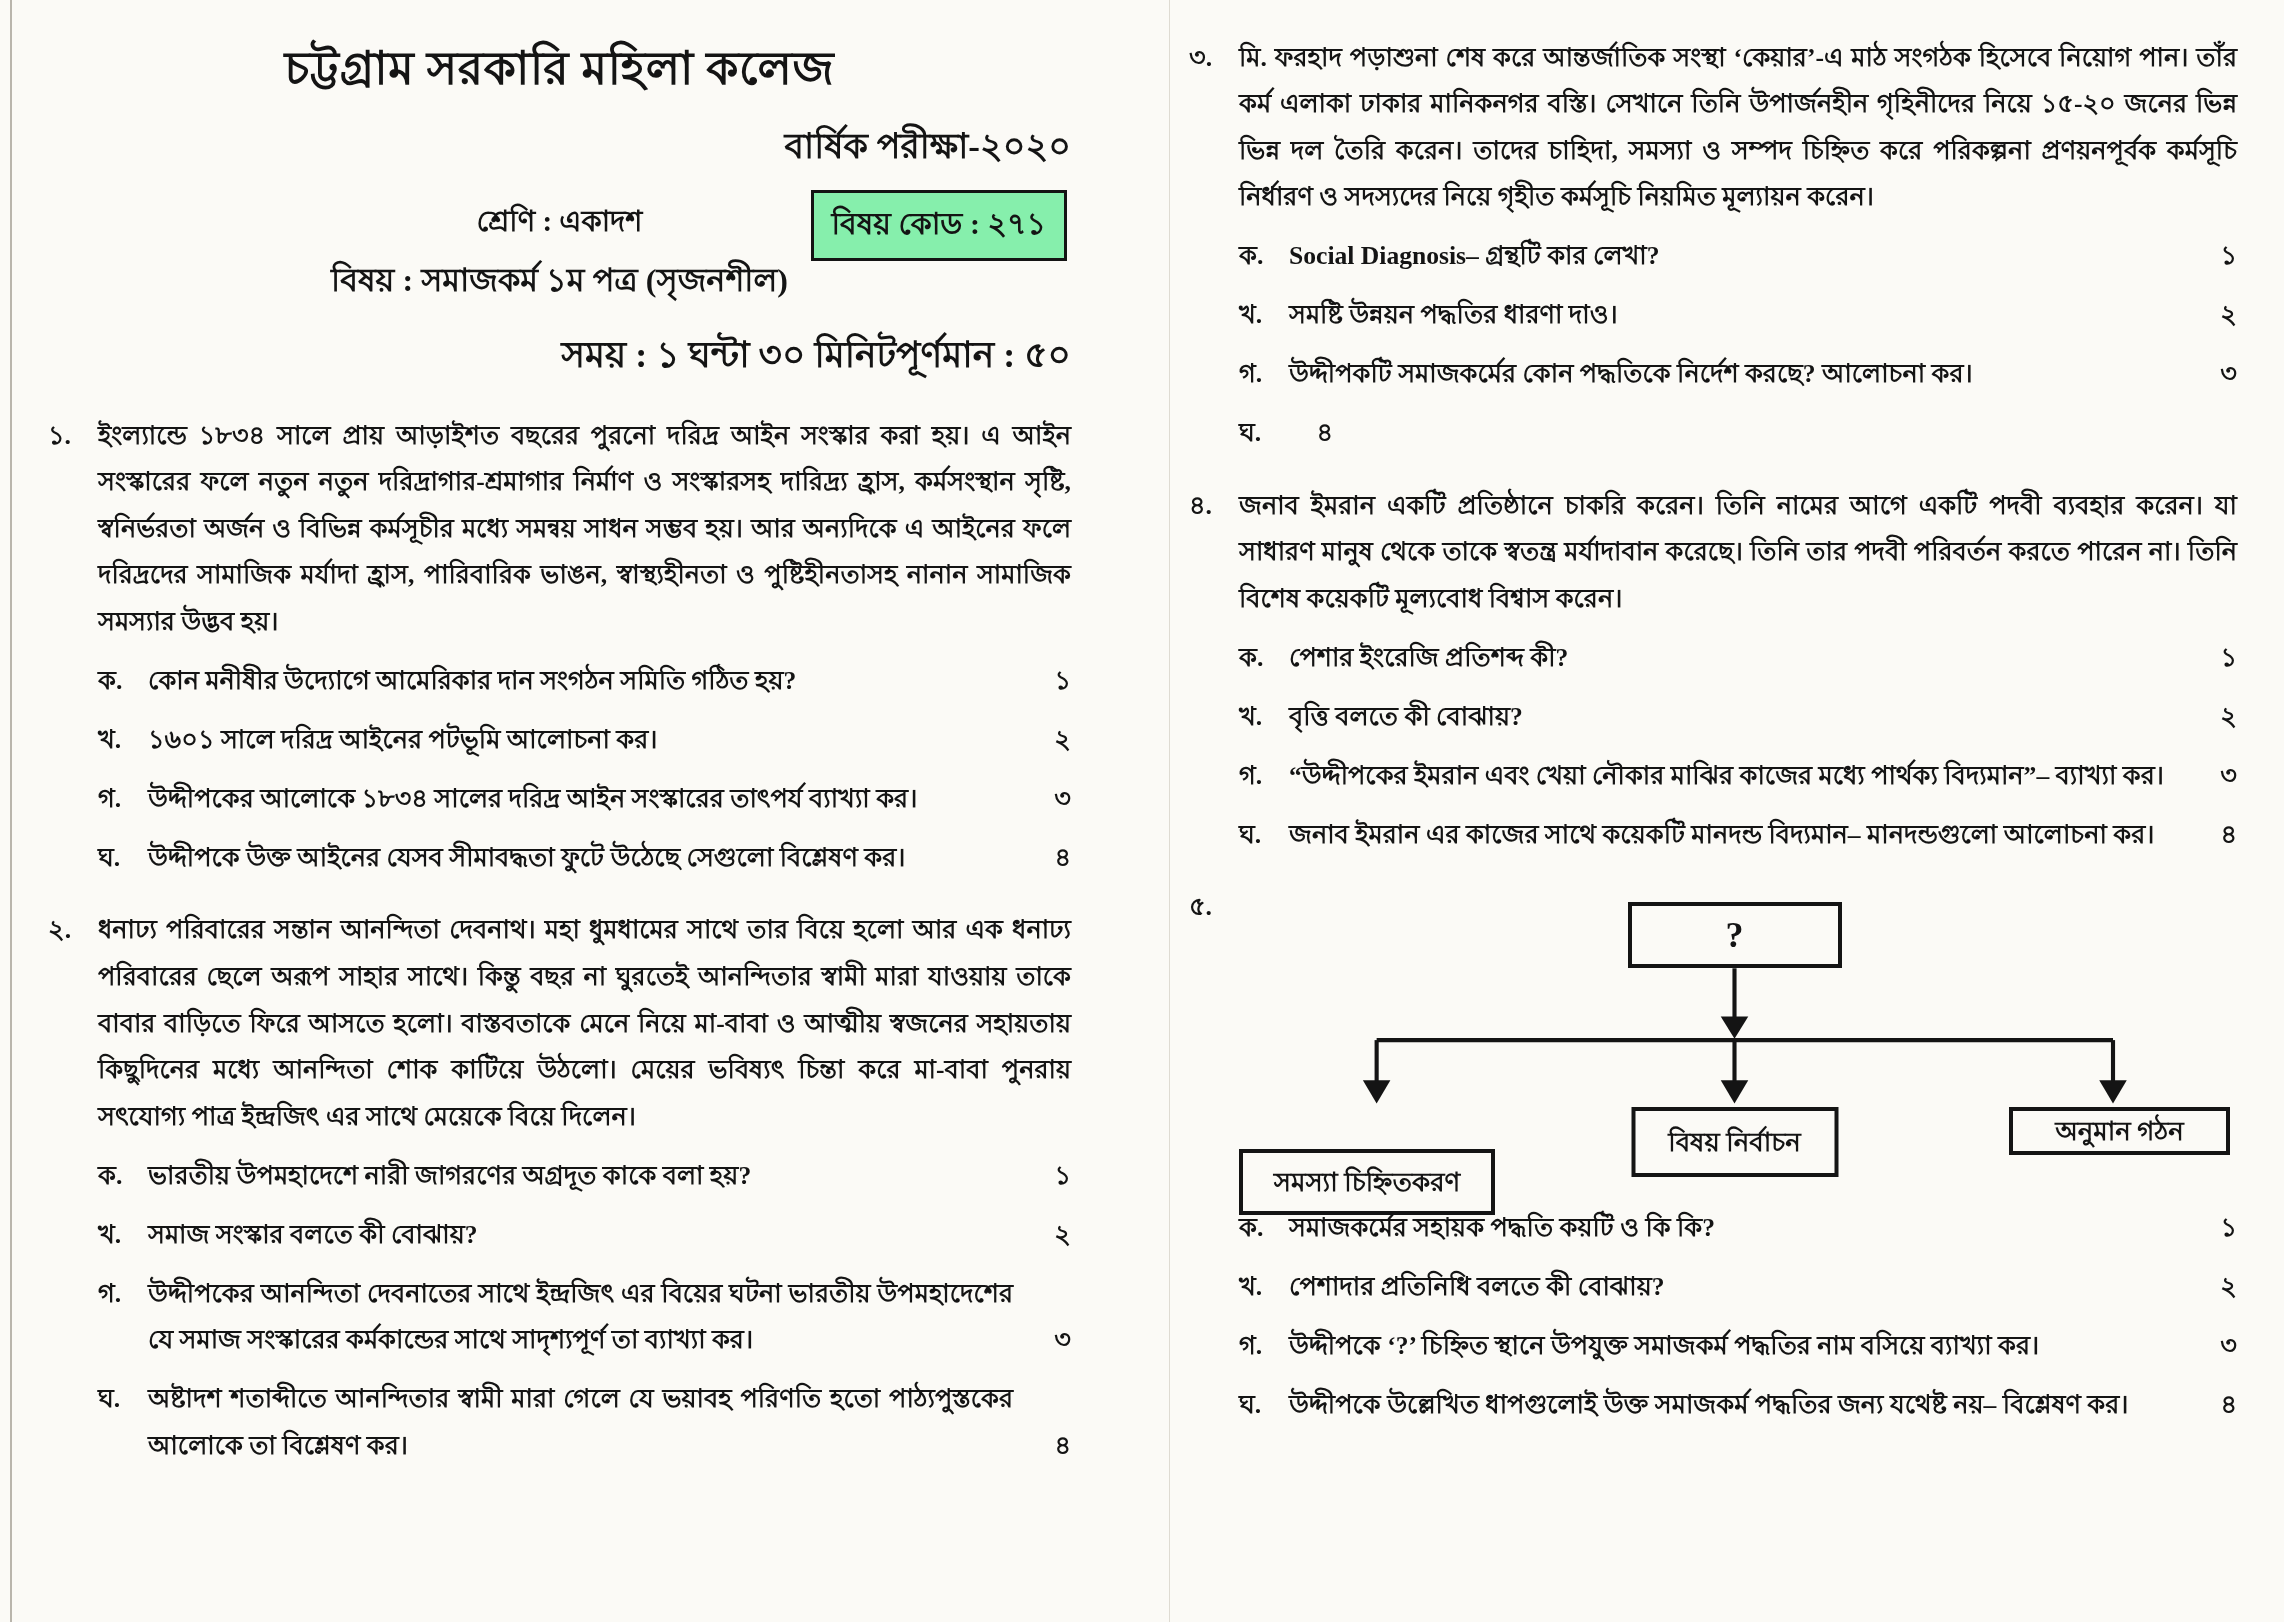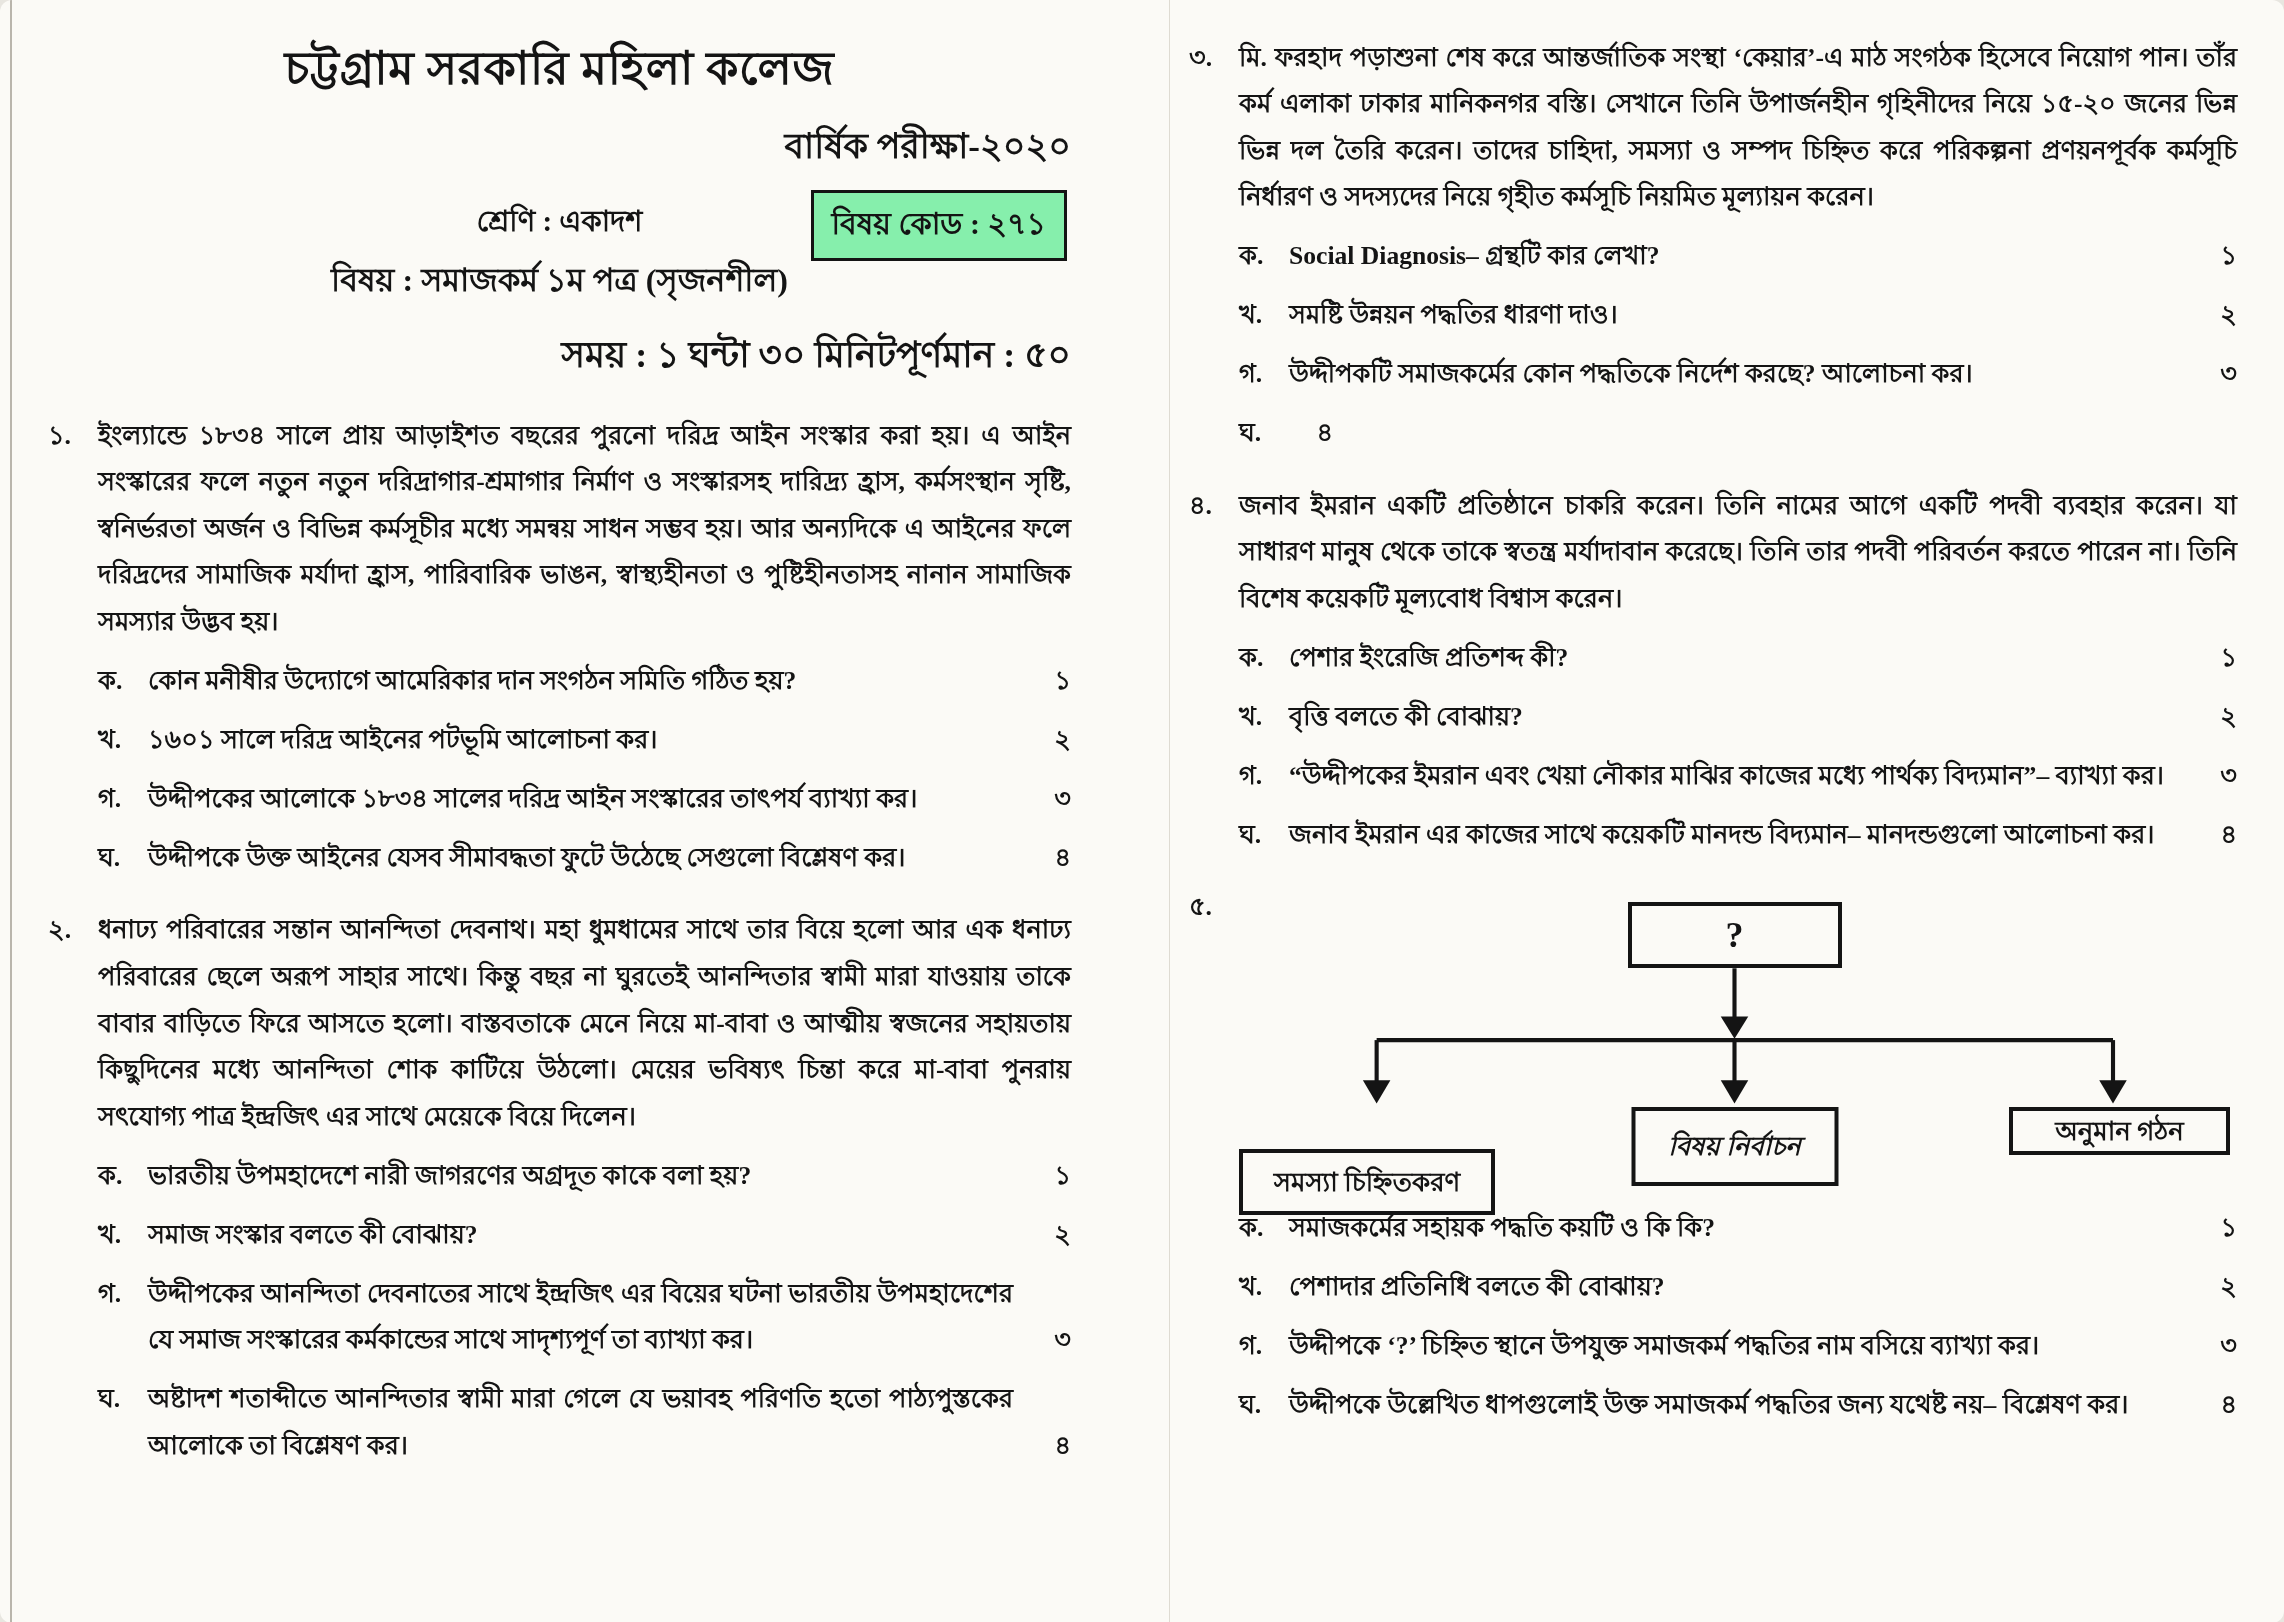--- a/index.html
+++ b/index.html
@@ -10,21 +10,20 @@
   .page {
     position: relative;
     width: 2284px;
     height: 1623px;
     background: #fbfaf6;
     color: #141414;
     font-family: "Liberation Serif", "DejaVu Serif", serif;
     box-sizing: border-box;
     padding: 29px 44px 28px 48px;
     overflow: hidden;
-    border-radius: 12px;
   }
   .scan-edge {
     position: absolute;
     left: 9.7px; top: 0;
     width: 2.8px; height: 100%;
     background: #b9b5ac;
   }
   .fold-line {
     position: absolute;
     left: 1169px; top: 0;
@@ -149,21 +148,21 @@
   }
   .flow-top {
     left: 50%;
     transform: translateX(-50%);
     top: 0;
     width: 214px;
     height: 66px;
     font-size: 36px;
   }
   .flow-b1 { left: 0;   top: 205px; min-width: 256px; height: 66px; margin-top: 42px; }
-  .flow-b2 { left: 50%; transform: translateX(-50%); top: 205px; min-width: 207px; height: 79px; font-style: italic; }
+  .flow-b2 { left: 50%; transform: translateX(-50%); top: 205px; min-width: 207px; height: 70px; }
   .flow-b3 { right: 0;  top: 205px; min-width: 221px; height: 48px; }
   .diagram svg {
     position: absolute;
     left: 0; top: 0;
     width: 100%; height: 100%;
   }
 </style>
 </head>
 <body>
 

